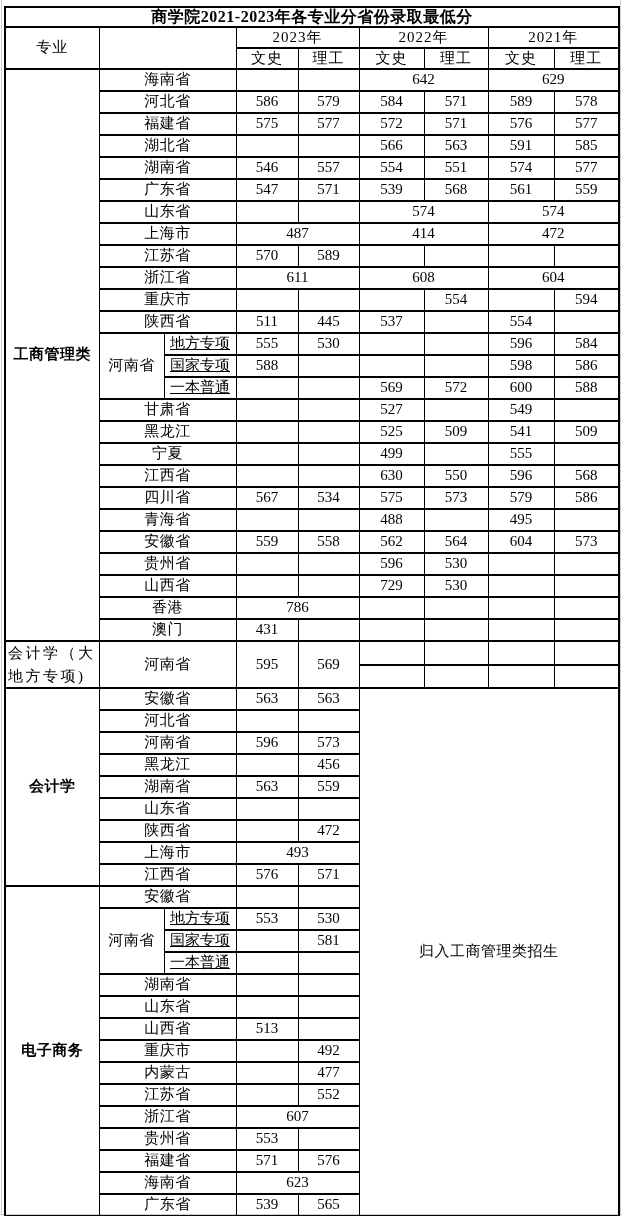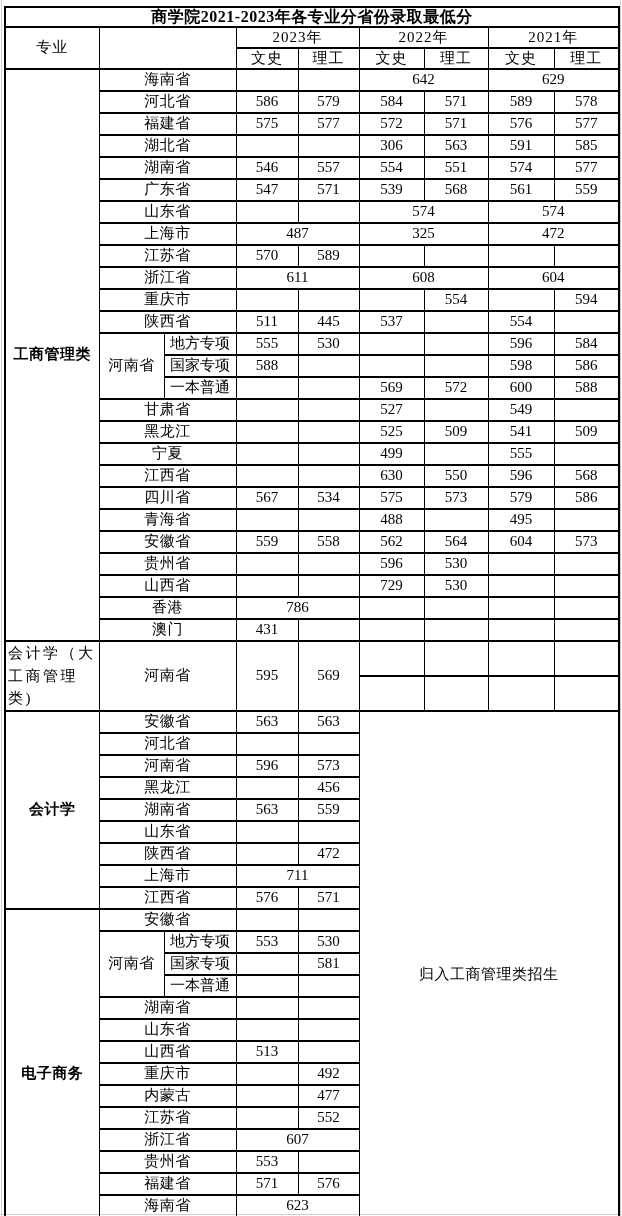--- a/index.html
+++ b/index.html
@@ -27,21 +27,21 @@
     padding:0 1px;overflow:hidden;
   }
   tr.title-row{height:20px;}
   tr.hr{height:21px;}
   tbody tr{height:22px;}
   td.title{font-weight:bold;font-size:16px;letter-spacing:0.5px;}
   td.hd{letter-spacing:1px;}
   td.m{letter-spacing:0.5px;font-weight:bold;}
   td.m2{white-space:pre-line;text-align:left;letter-spacing:2.5px;padding-left:2px;line-height:1.5;}
   td.p{letter-spacing:0.5px;}
-  td.s{letter-spacing:0;}
+  td.s{letter-spacing:0;text-decoration:underline;}
   td.n{letter-spacing:0.5px;}
 </style>
 </head>
 <body>
 
 <div class="sheet">
   <div class="gl-v" style="left:1px"></div>
   <div class="gl-v" style="left:620px"></div>
   <div class="gl-h" style="top:1214px"></div>
 
@@ -101,21 +101,21 @@
           <td class="sc">577</td>
           <td class="sc">572</td>
           <td class="sc">571</td>
           <td class="sc">576</td>
           <td class="sc">577</td>
         </tr>
         <tr>
           <td colspan="2" class="p">湖北省</td>
           <td class="sc"></td>
           <td class="sc"></td>
-          <td class="sc">306</td>
+          <td class="sc">566</td>
           <td class="sc">563</td>
           <td class="sc">591</td>
           <td class="sc">585</td>
         </tr>
         <tr>
           <td colspan="2" class="p">湖南省</td>
           <td class="sc">546</td>
           <td class="sc">557</td>
           <td class="sc">554</td>
           <td class="sc">551</td>
@@ -134,21 +134,21 @@
         <tr>
           <td colspan="2" class="p">山东省</td>
           <td class="sc"></td>
           <td class="sc"></td>
           <td colspan="2" class="sc">574</td>
           <td colspan="2" class="sc">574</td>
         </tr>
         <tr>
           <td colspan="2" class="p">上海市</td>
           <td colspan="2" class="sc">487</td>
-          <td colspan="2" class="sc">325</td>
+          <td colspan="2" class="sc">414</td>
           <td colspan="2" class="sc">472</td>
         </tr>
         <tr>
           <td colspan="2" class="p">江苏省</td>
           <td class="sc">570</td>
           <td class="sc">589</td>
           <td class="sc"></td>
           <td class="sc"></td>
           <td class="sc"></td>
           <td class="sc"></td>
@@ -298,21 +298,21 @@
           <td colspan="2" class="p">澳门</td>
           <td class="sc">431</td>
           <td class="sc"></td>
           <td class="sc"></td>
           <td class="sc"></td>
           <td class="sc"></td>
           <td class="sc"></td>
         </tr>
         <tr>
           <td rowspan="2" class="m2">会计学（大
-工商管理类)</td>
+地方专项)</td>
           <td colspan="2" rowspan="2" class="p">河南省</td>
           <td rowspan="2" class="sc">595</td>
           <td rowspan="2" class="sc">569</td>
           <td class="sc"></td>
           <td class="sc"></td>
           <td class="sc"></td>
           <td class="sc"></td>
         </tr>
         <tr>
           <td class="sc"></td>
@@ -352,21 +352,21 @@
           <td class="sc"></td>
           <td class="sc"></td>
         </tr>
         <tr>
           <td colspan="2" class="p">陕西省</td>
           <td class="sc"></td>
           <td class="sc">472</td>
         </tr>
         <tr>
           <td colspan="2" class="p">上海市</td>
-          <td colspan="2" class="sc">711</td>
+          <td colspan="2" class="sc">493</td>
         </tr>
         <tr>
           <td colspan="2" class="p">江西省</td>
           <td class="sc">576</td>
           <td class="sc">571</td>
         </tr>
         <tr>
           <td rowspan="15" class="m">电子商务</td>
           <td colspan="2" class="p">安徽省</td>
           <td class="sc"></td>

